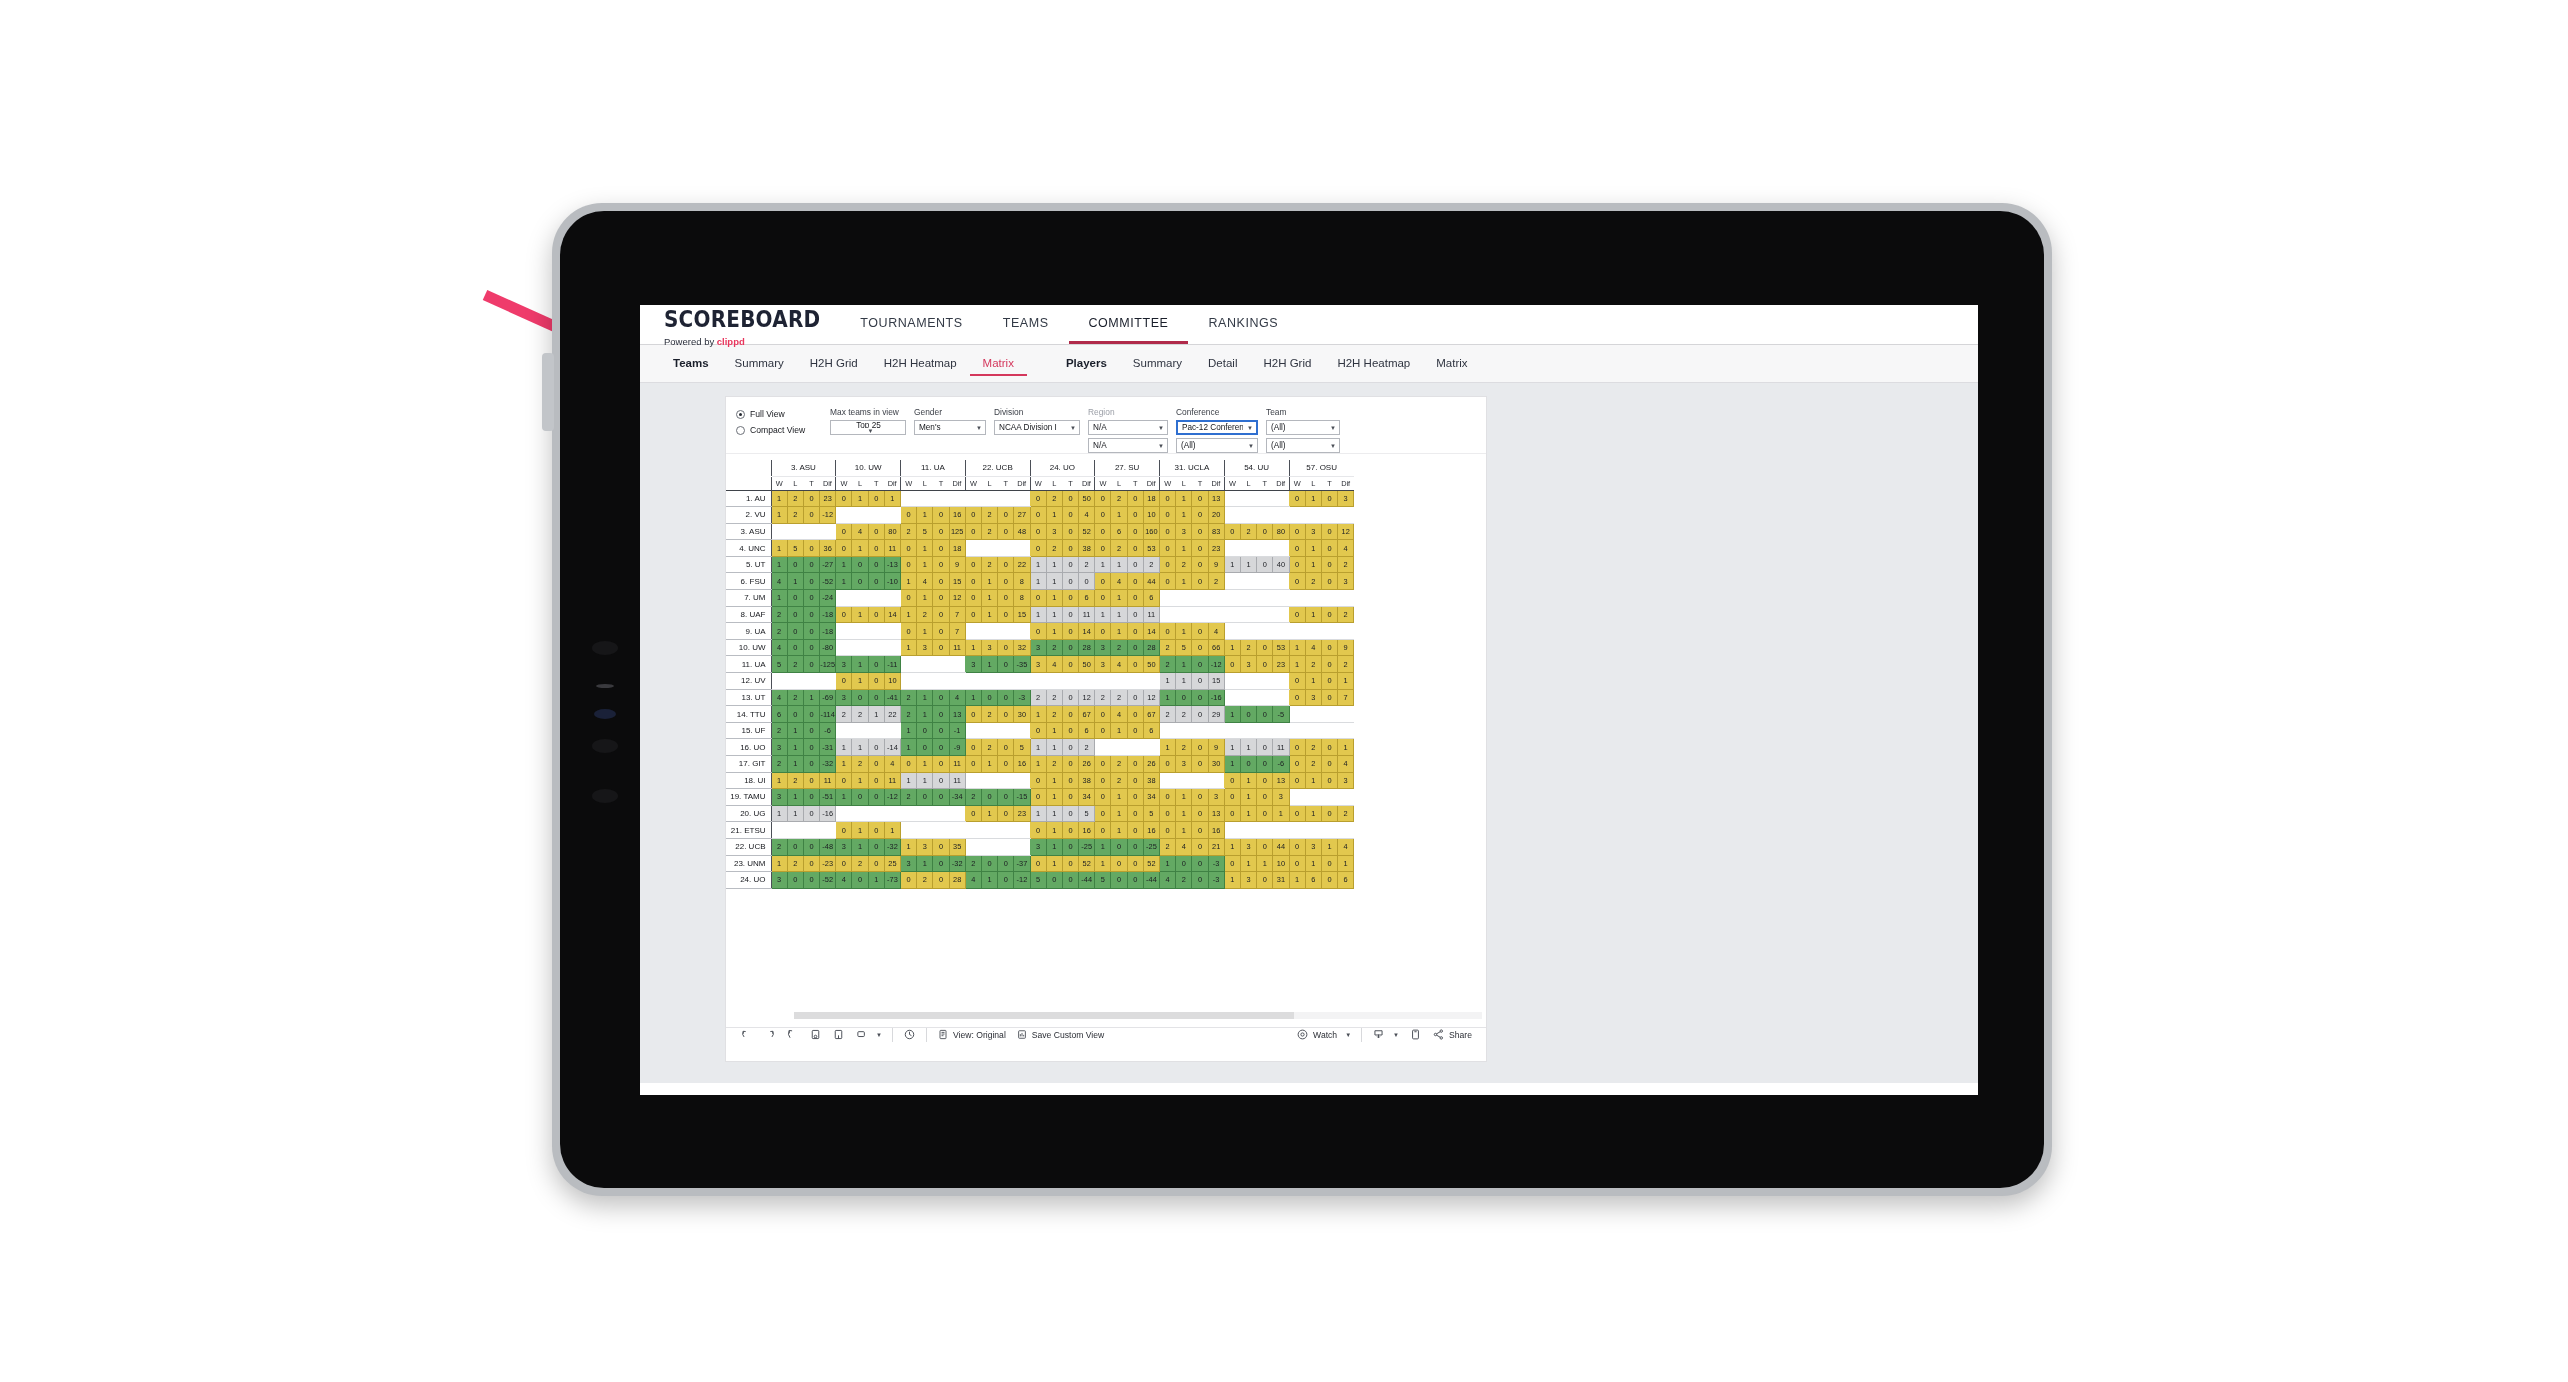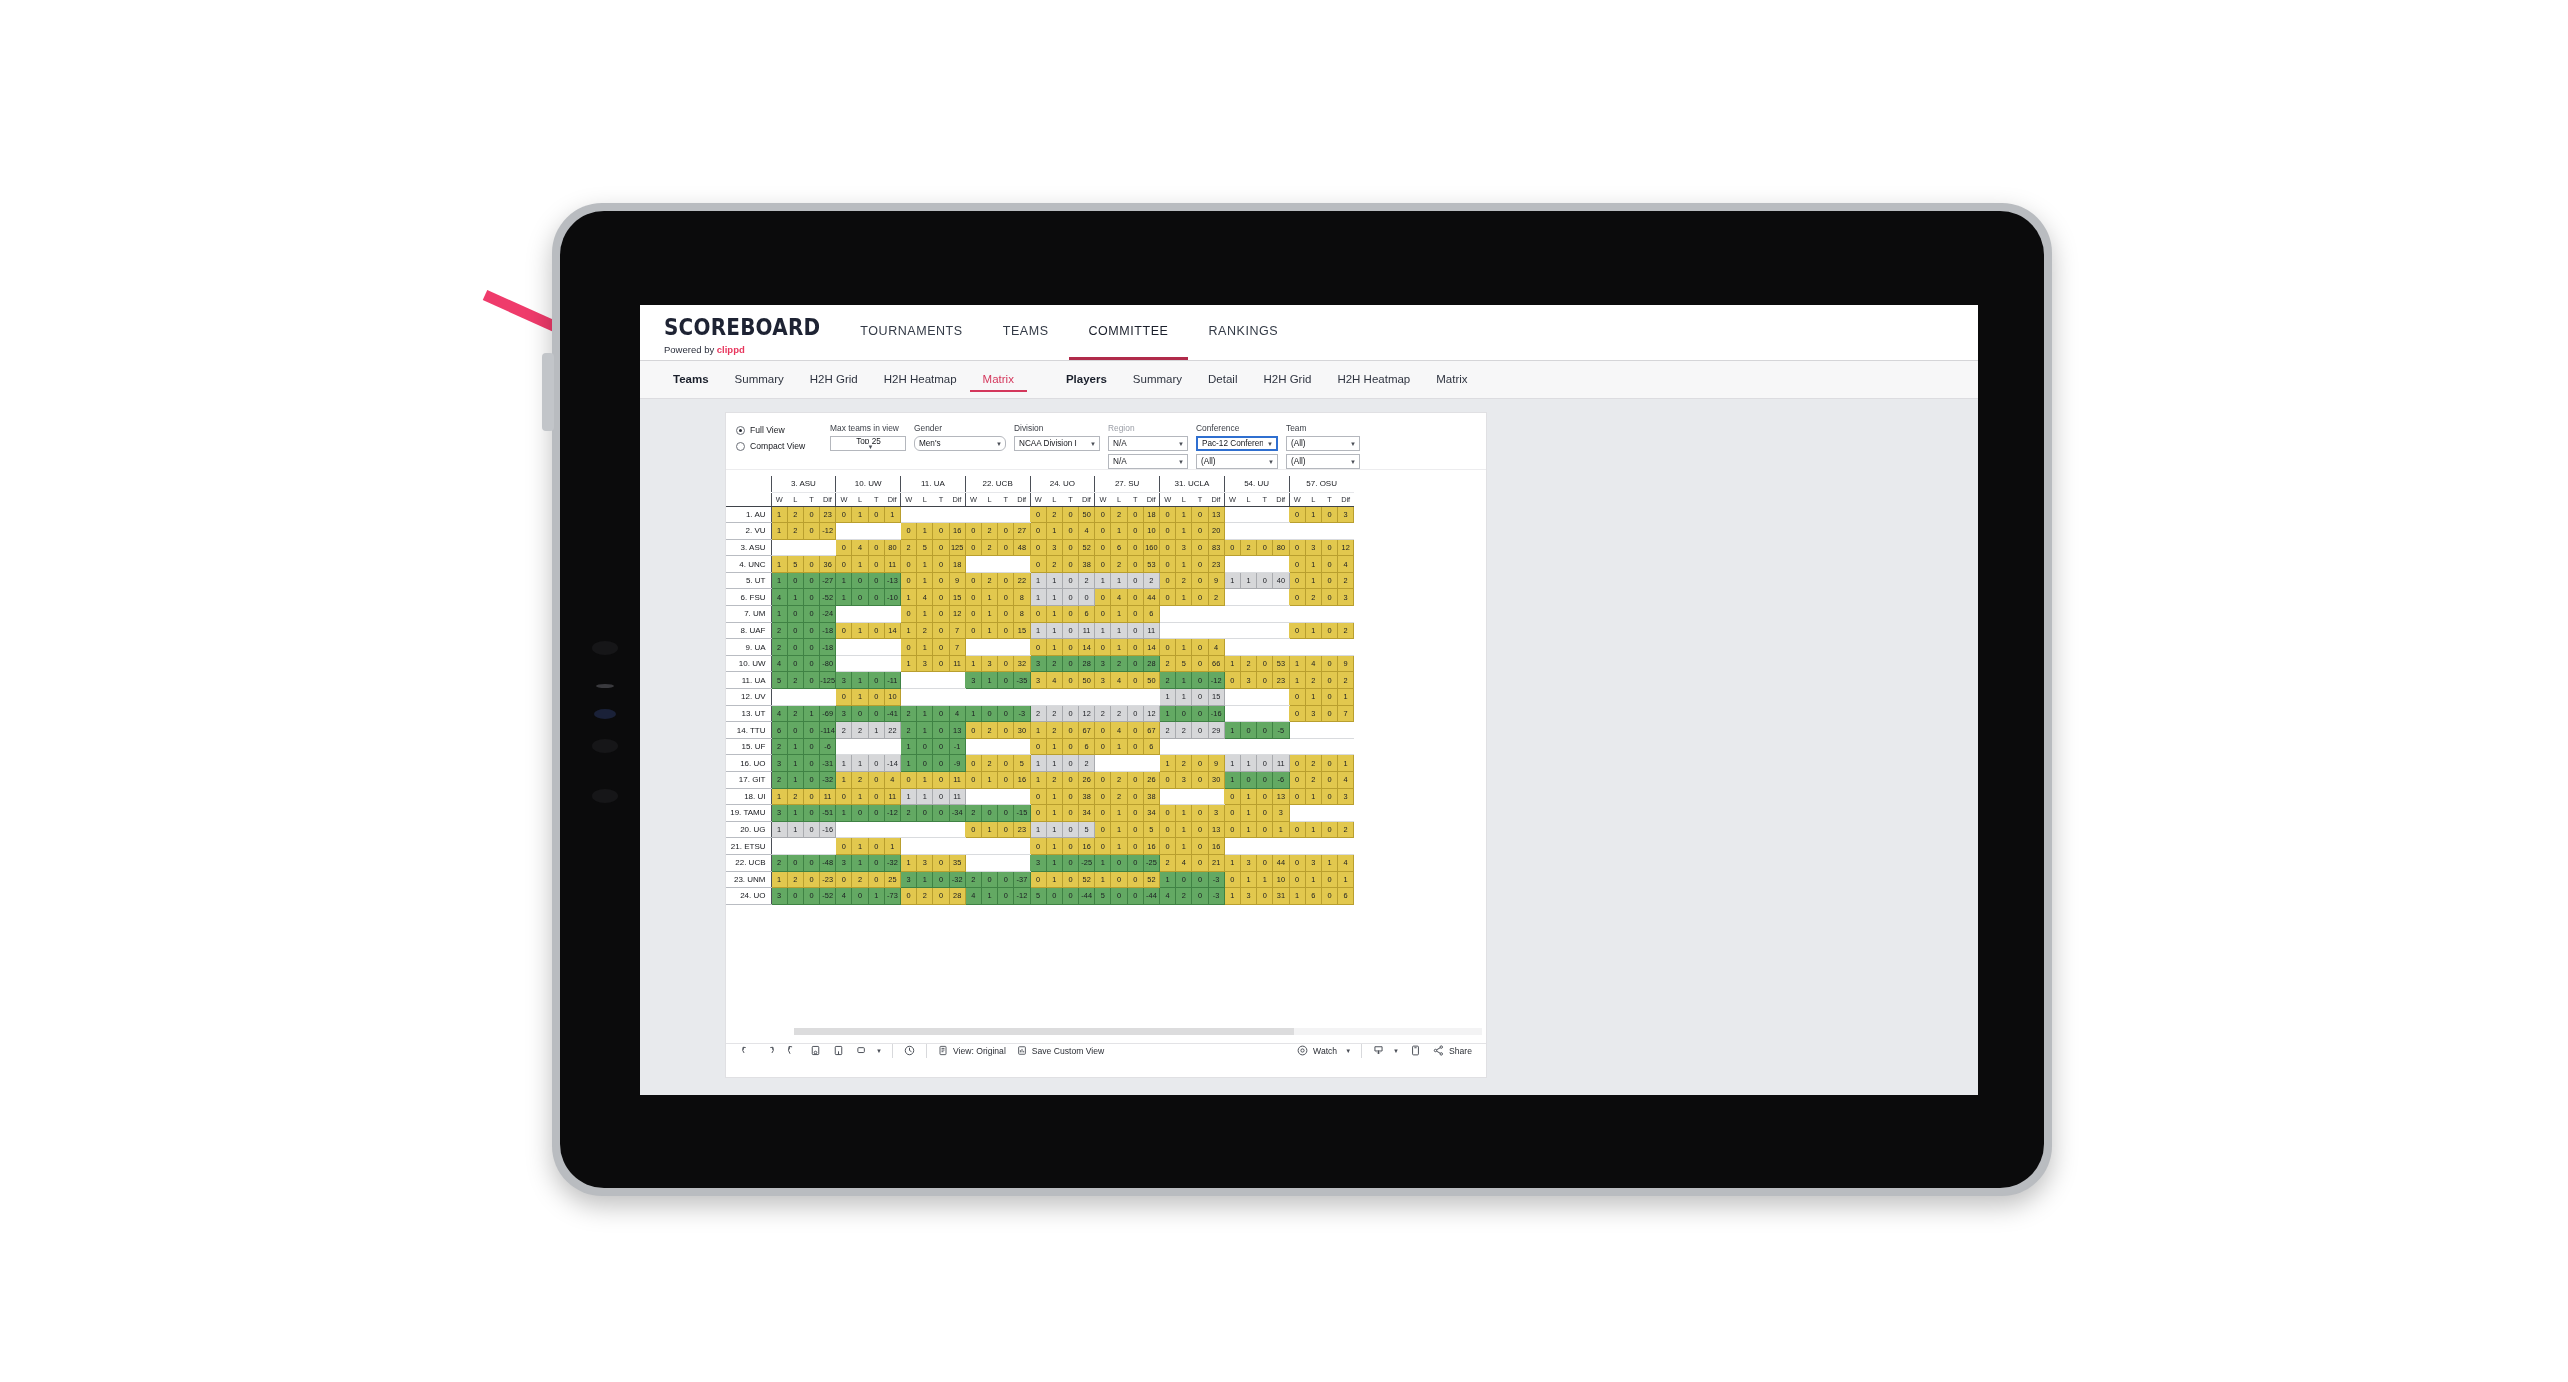--- a/index.html
+++ b/index.html
@@ -45,21 +45,21 @@
 
   
   .viewport {
     position: absolute; left: 640px; top: 305px;
     width: 1338px; height: 790px;
     background: #ffffff; overflow: hidden;
   }
 
   
   .topnav {
-    height: 56px; background: #fff; display: flex; align-items: stretch;
+    height: 40px; background: #fff; display: flex; align-items: stretch;
     border-bottom: 1px solid #d5d5d8;
   }
   .logo-wrap {
     padding: 5px 20px 0 24px; display: flex; flex-direction: column;
     justify-content: center; min-width: 176px;
   }
   .logo-main {
     font-family: "DejaVu Sans", sans-serif; font-weight: 700;
     font-size: 20px; letter-spacing: 0.2px; color: #1e2333;
     transform: scaleY(1.12); transform-origin: left center;
@@ -115,21 +115,21 @@
   .flabel.muted { color: #9a9ea6; }
   .fsel {
     height: 15px; border: 1px solid #b4b7bd; background: #fff;
     display: flex; align-items: center; justify-content: space-between;
     padding: 0 3px 0 4px; font-size: 8.2px; color: #15171c;
   }
   .fsel.hl { border: 2px solid #2f6fd0; }
   .fsel .cap { white-space: nowrap; overflow: hidden; }
   .caret { font-size: 6px; color: #4a4e56; margin-left: 4px; }
   .w-maxteams { width: 76px; flex-direction: column; }
-  .w-gender  { width: 92px; border-radius: 6px; }
+  .w-gender  { width: 72px; }
   .w-division{ width: 86px; }
   .w-region  { width: 80px; }
   .w-conf    { width: 82px; }
   .w-team    { width: 74px; }
   .stack { display:flex; flex-direction:column; gap:3px; }
 
   
   .matrix-wrap { flex: 1 1 auto; position: relative; overflow: hidden; padding: 6px 0 0 0; }
   table.matrix { border-collapse: collapse; font-size: 7.4px; color: #1b1d22; table-layout: fixed; }
   table.matrix th, table.matrix td { padding: 0; text-align: center; }

